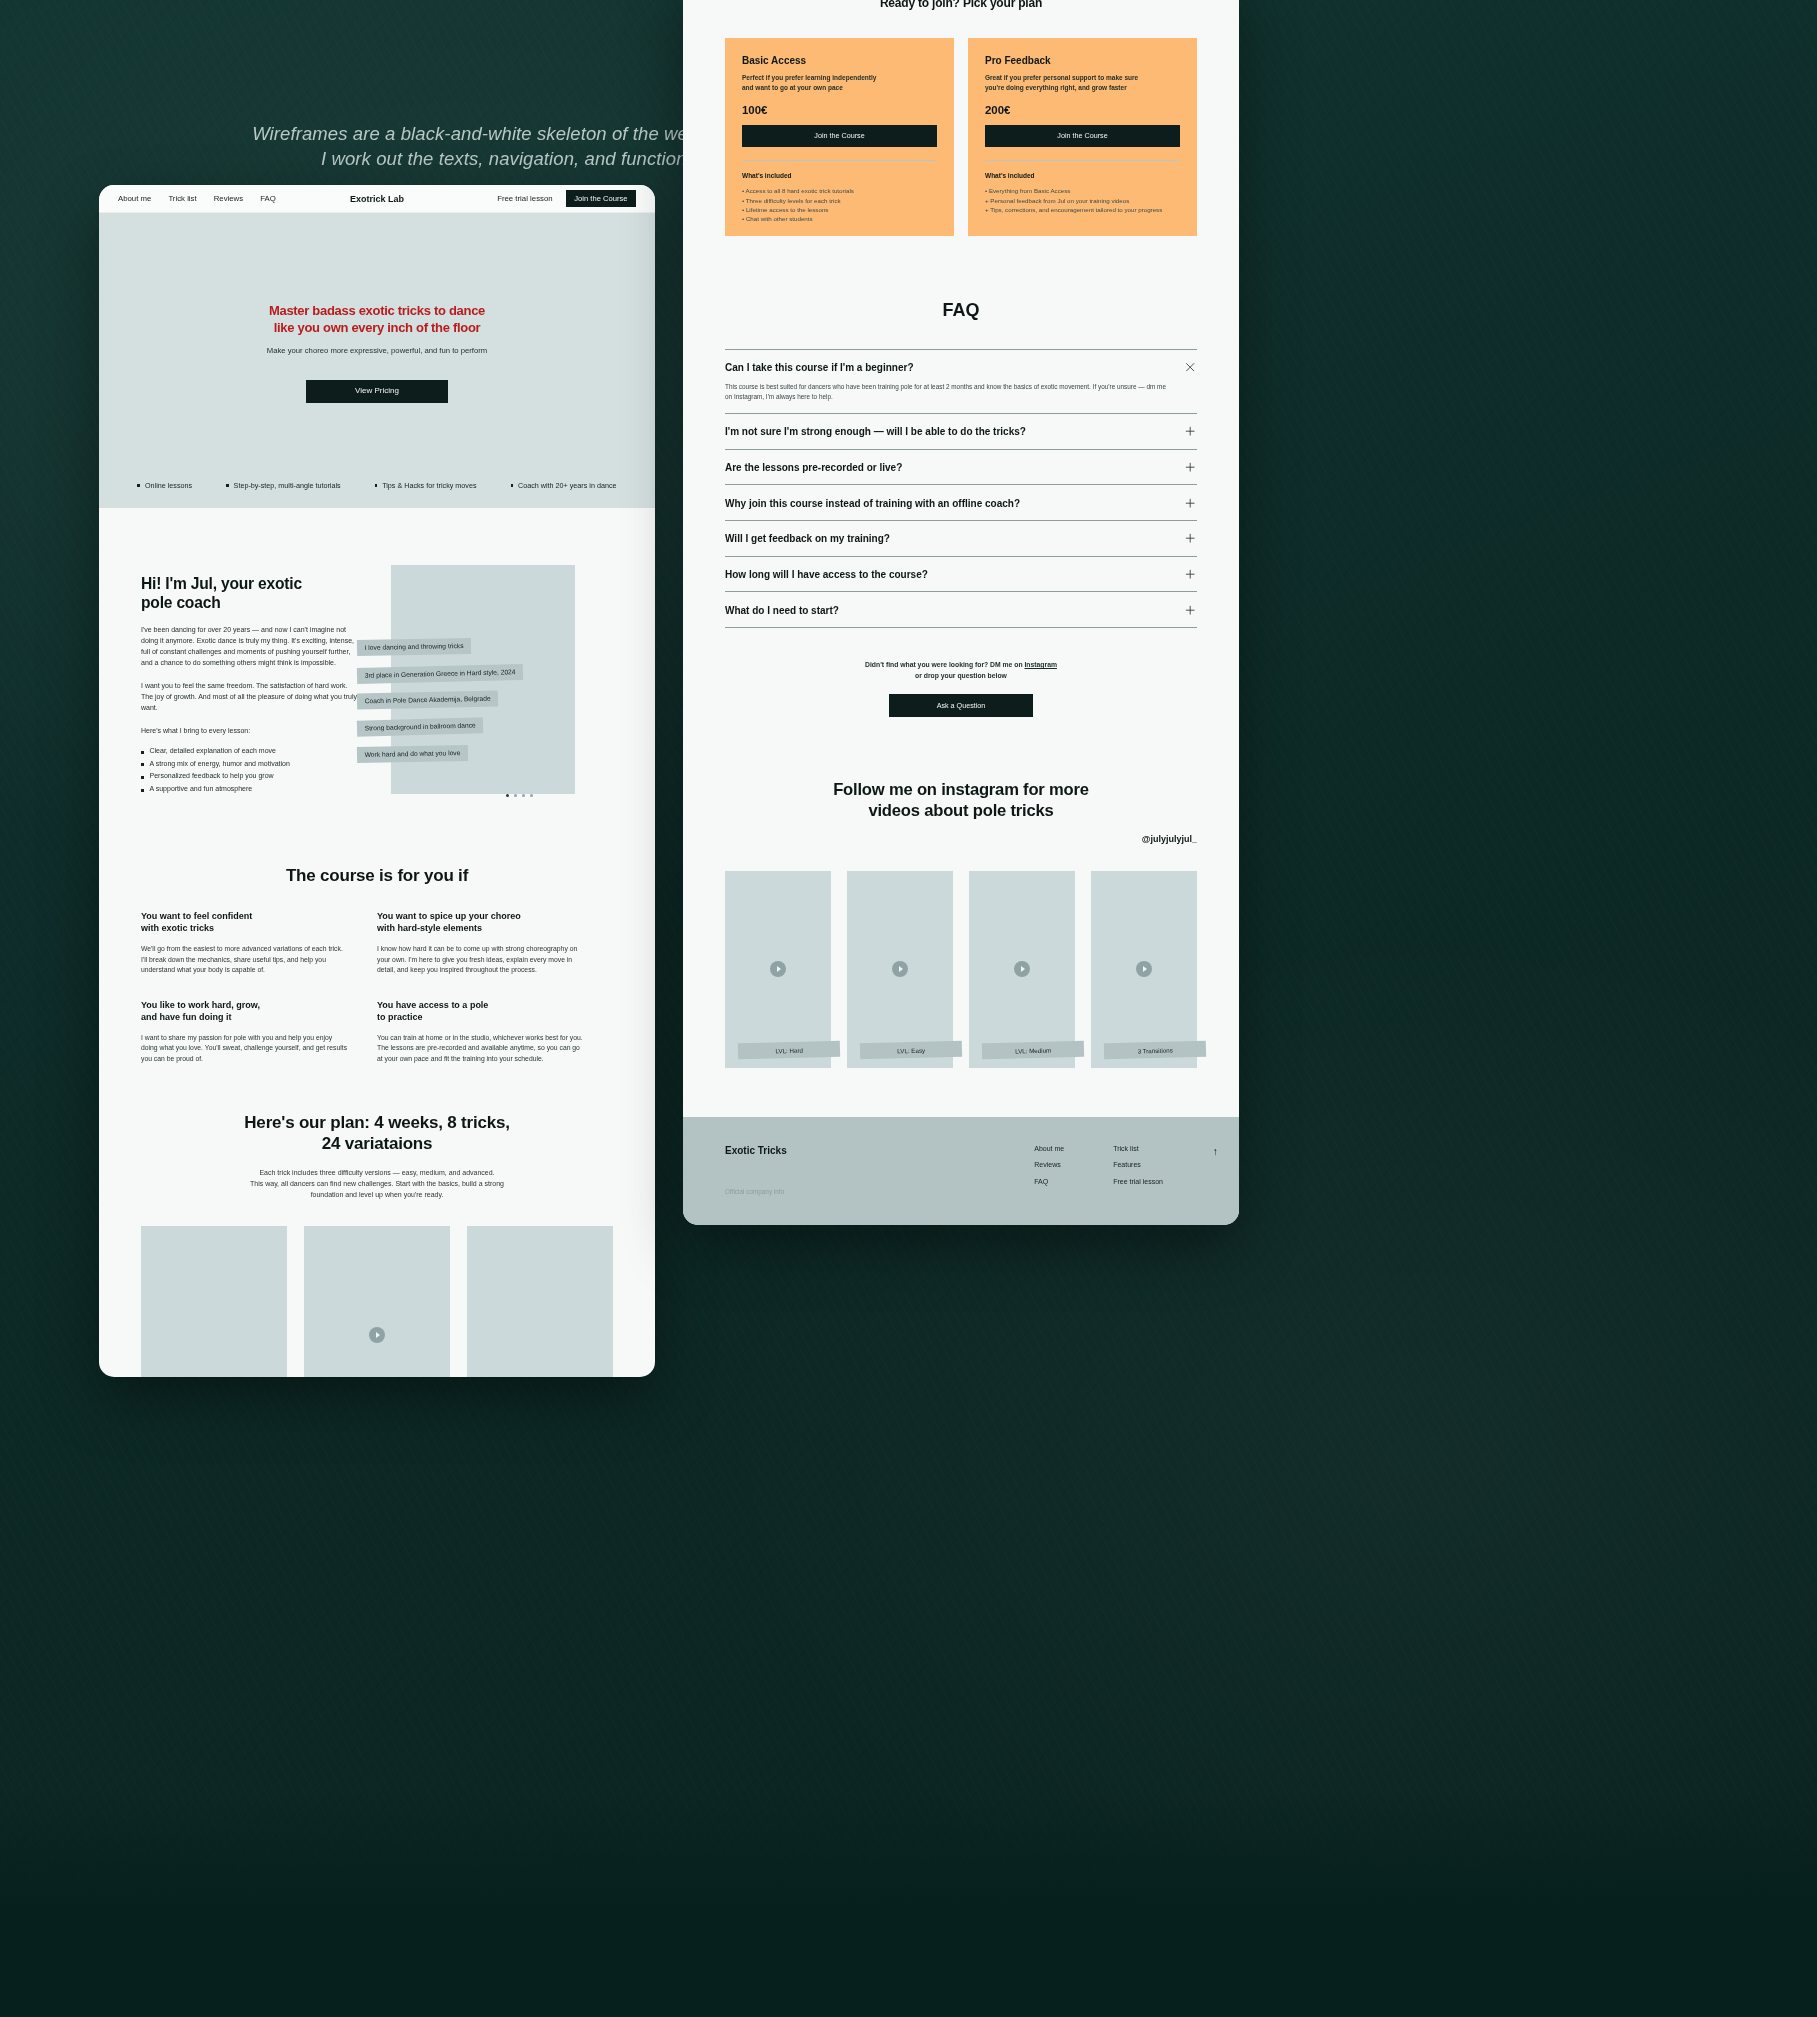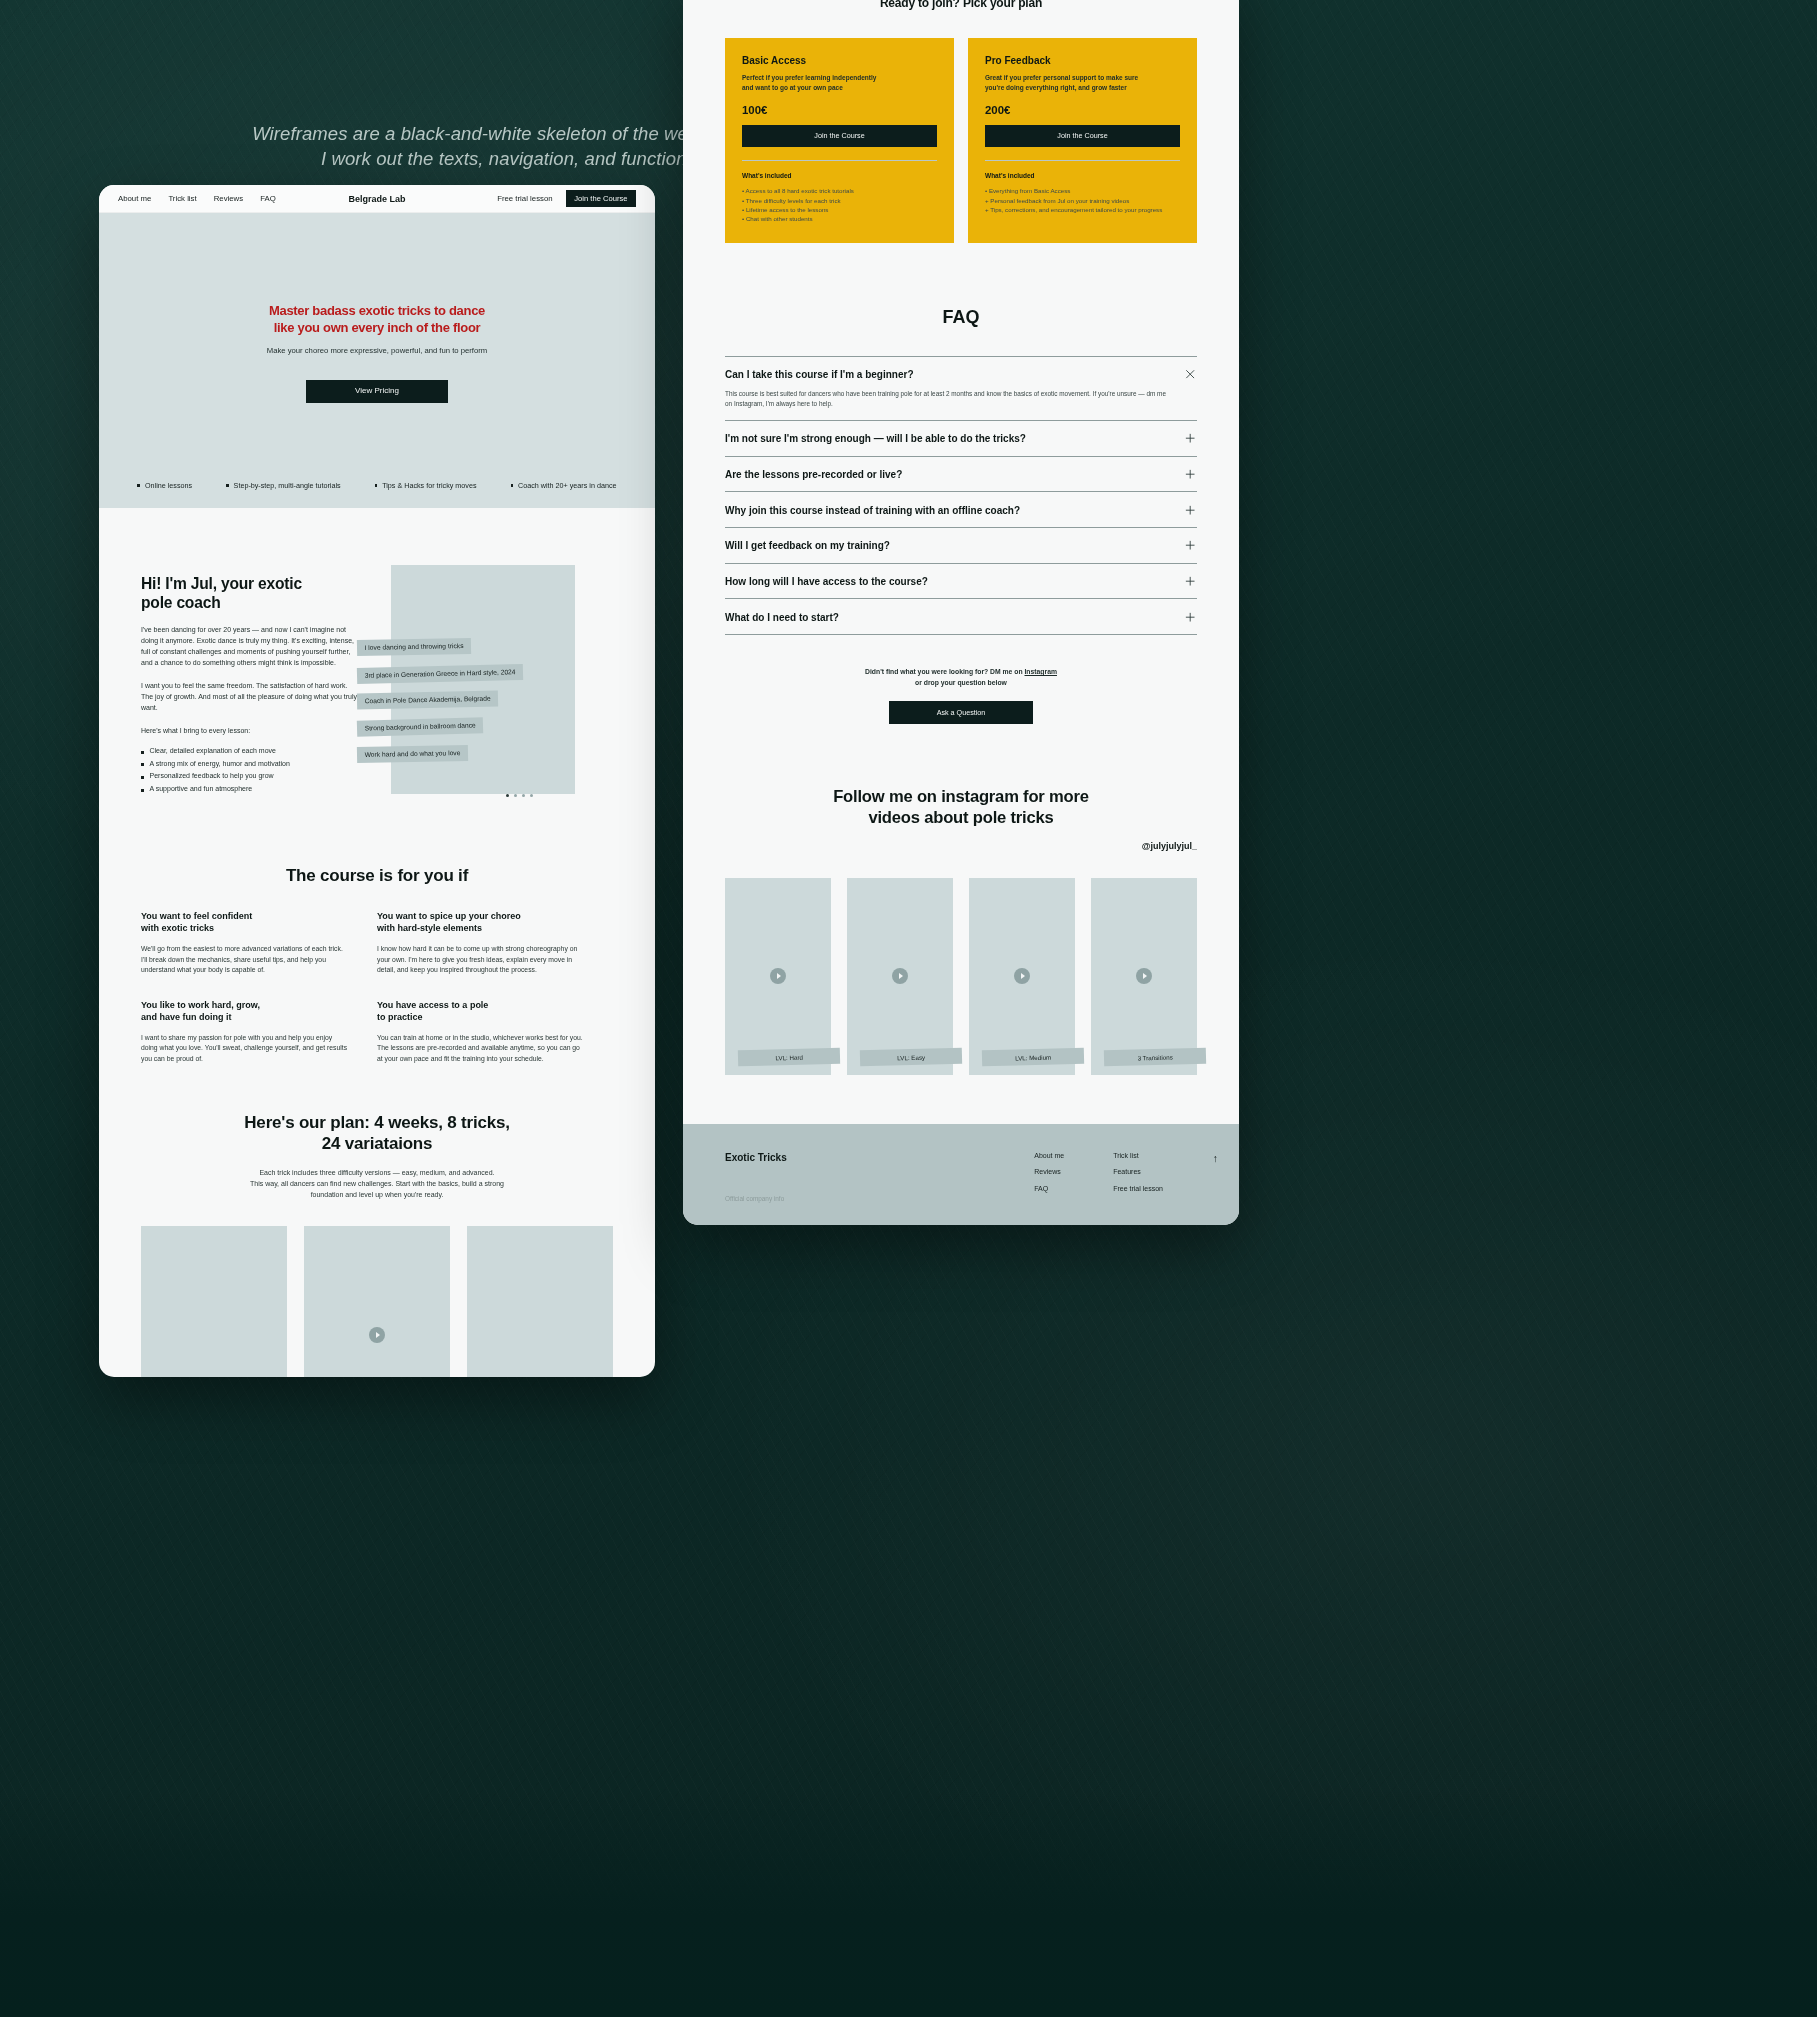--- a/index.html
+++ b/index.html
@@ -134,21 +134,21 @@
     display:flex; align-items:center; justify-content:center;
   }
   .play i { width:0;height:0;border-left:4.7px solid #f2f5f5;border-top:3px solid transparent;border-bottom:3px solid transparent;margin-left:1.4px; }
 
   
   .rp { padding:0 42px; }
   .rp-title { text-align:center; font-size:12px; font-weight:700; color:#0d1715; margin-top:22px; letter-spacing:-0.2px; }
 
   .price-row { display:flex; gap:14px; margin-top:28px; }
   .pr {
-    flex:1; background:#eab308; padding:17px 17px 19px;
+    flex:1; background:#fdba74; padding:17px 17px 12px;
   }
   .pr h3 { font-size:10px; font-weight:600; color:#0d1715; }
   .pr .desc { font-size:6.5px; line-height:1.45; color:#1d2b29; margin-top:7.6px; font-weight:600; }
   .pr .price { font-size:11.4px; font-weight:600; color:#0d1715; margin-top:12.3px; }
   .pr .joinbtn { width:100%; padding:7.6px 0; margin-top:8.5px; font-size:7.2px; text-align:center; }
   .hr { height:0.9px; background:#b9c7c8; margin:13.2px 0 10.4px; }
   .pr .inc { font-size:6.5px; font-weight:700; color:#0d1715; }
   .pr ul { margin-top:7.6px; list-style:none; }
   .pr li { font-size:6.2px; line-height:1.52; color:#3c4a49; }
 
@@ -211,21 +211,21 @@
       <div class="nav-left">
         <a href="#">About me</a>
         <a href="#">Trick list</a>
         <a href="#">Reviews</a>
         <a href="#">FAQ</a>
       </div>
       <div class="nav-right">
         <a href="#">Free trial lesson</a>
         <button class="btn-dark">Join the Course</button>
       </div>
-      <div class="nav-brand">Belgrade Lab</div>
+      <div class="nav-brand">Exotrick Lab</div>
     </div>
 
     <div class="hero">
       <h1>
         <span>Master badass exotic tricks to dance</span><br>
         <span>like you own every inch of the floor</span>
       </h1>
       <p>Make your choreo more expressive, powerful, and fun to perform</p>
       <div class="cta">
         <button class="btn-dark">View Pricing</button>

